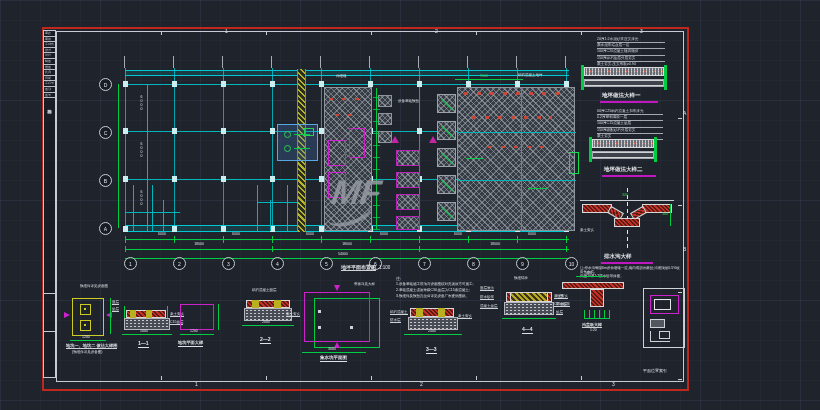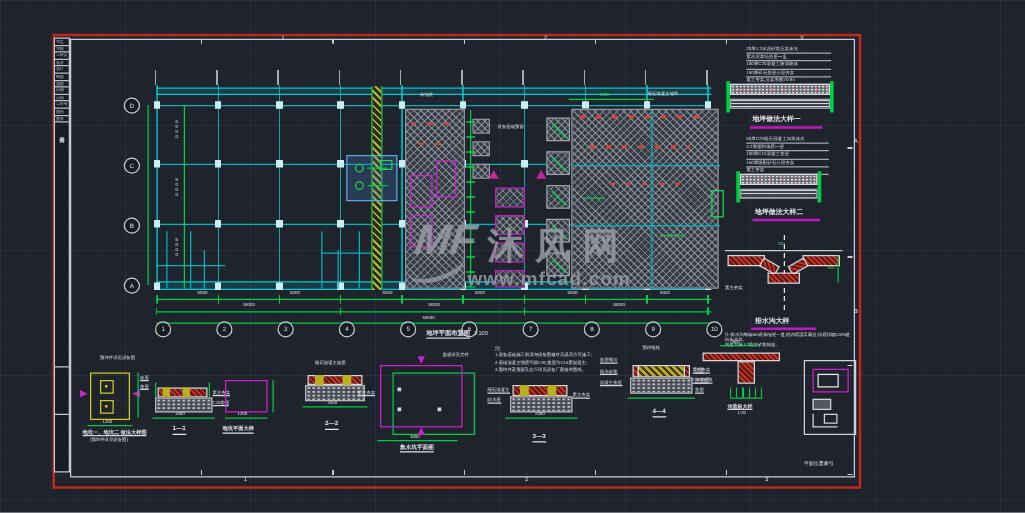--- a/index.html
+++ b/index.html
@@ -254,22 +254,20 @@
     </div>
 
   <div class="abs" style="left:341px;top:264px;display:flex;gap:3px;align-items:baseline;">
     <span class="lbl lbl-u" style="font-size:5px;font-weight:bold;">地坪平面布置图</span>
     <span class="lbl" style="font-size:4.5px;">1:100</span>
   </div>
 
   <div class="abs" style="left:328px;top:175px;width:180px;height:60px;pointer-events:none;">
     <span class="wm" style="position:absolute;left:4px;top:-2px;font-size:34px;font-weight:900;font-style:italic;transform:skewX(-8deg);">MF</span>
     <div style="position:absolute;left:-2px;top:26px;width:46px;height:20px;border-bottom:4px solid rgba(148,153,161,.8);border-radius:50%;transform:rotate(-18deg);"></div>
-    <span class="wm" style="position:absolute;left:62px;top:2px;font-size:29px;font-weight:bold;letter-spacing:9px;">沐风网</span>
-    <span class="wm" style="position:absolute;left:46px;top:40px;font-size:15px;font-weight:bold;letter-spacing:1px;">www.mfcad.com</span>
   </div>
 
   <div class="abs notes" style="left:597px;top:37px;width:68px;">
     <div>20厚1:2水泥砂浆压实抹光</div>
       <div>素水泥浆结合层一道</div>
       <div>100厚C20混凝土随捣随抹</div>
       <div>150厚碎石垫层分层夯实</div>
       <div>素土夯实,压实系数≥0.94</div>
   </div>
   <div class="abs" style="left:584px;top:67px;width:80px;height:21px;">

